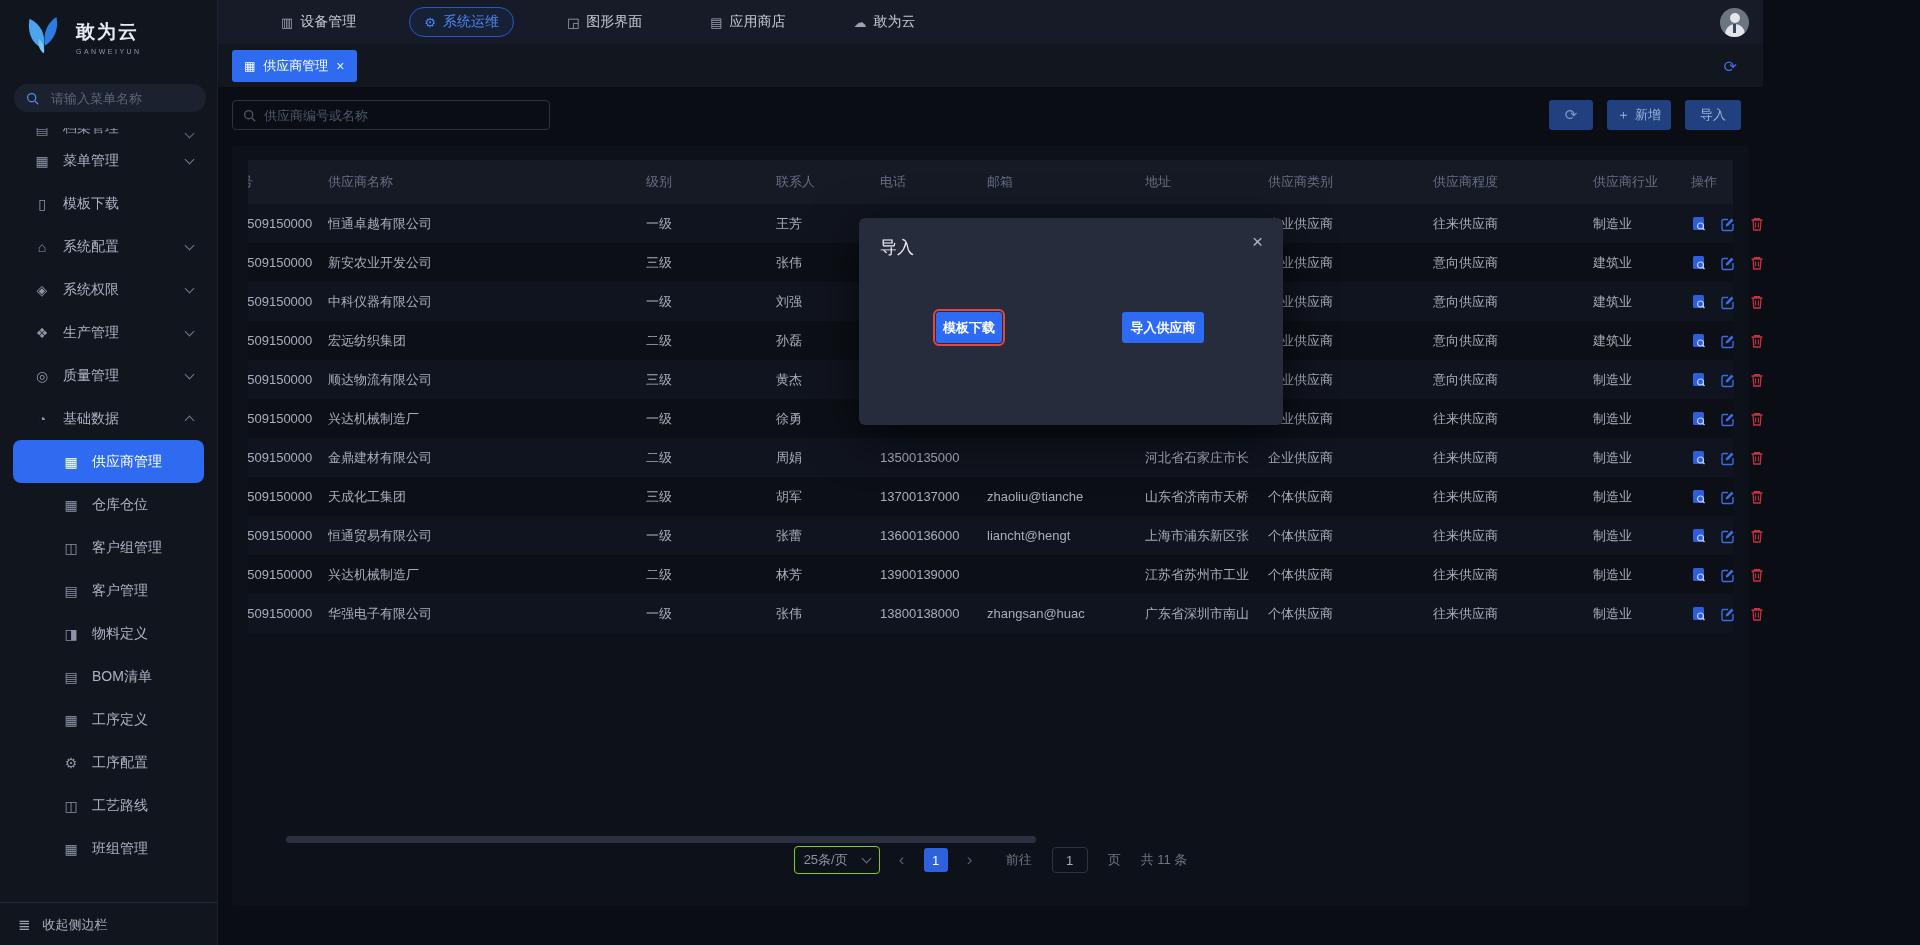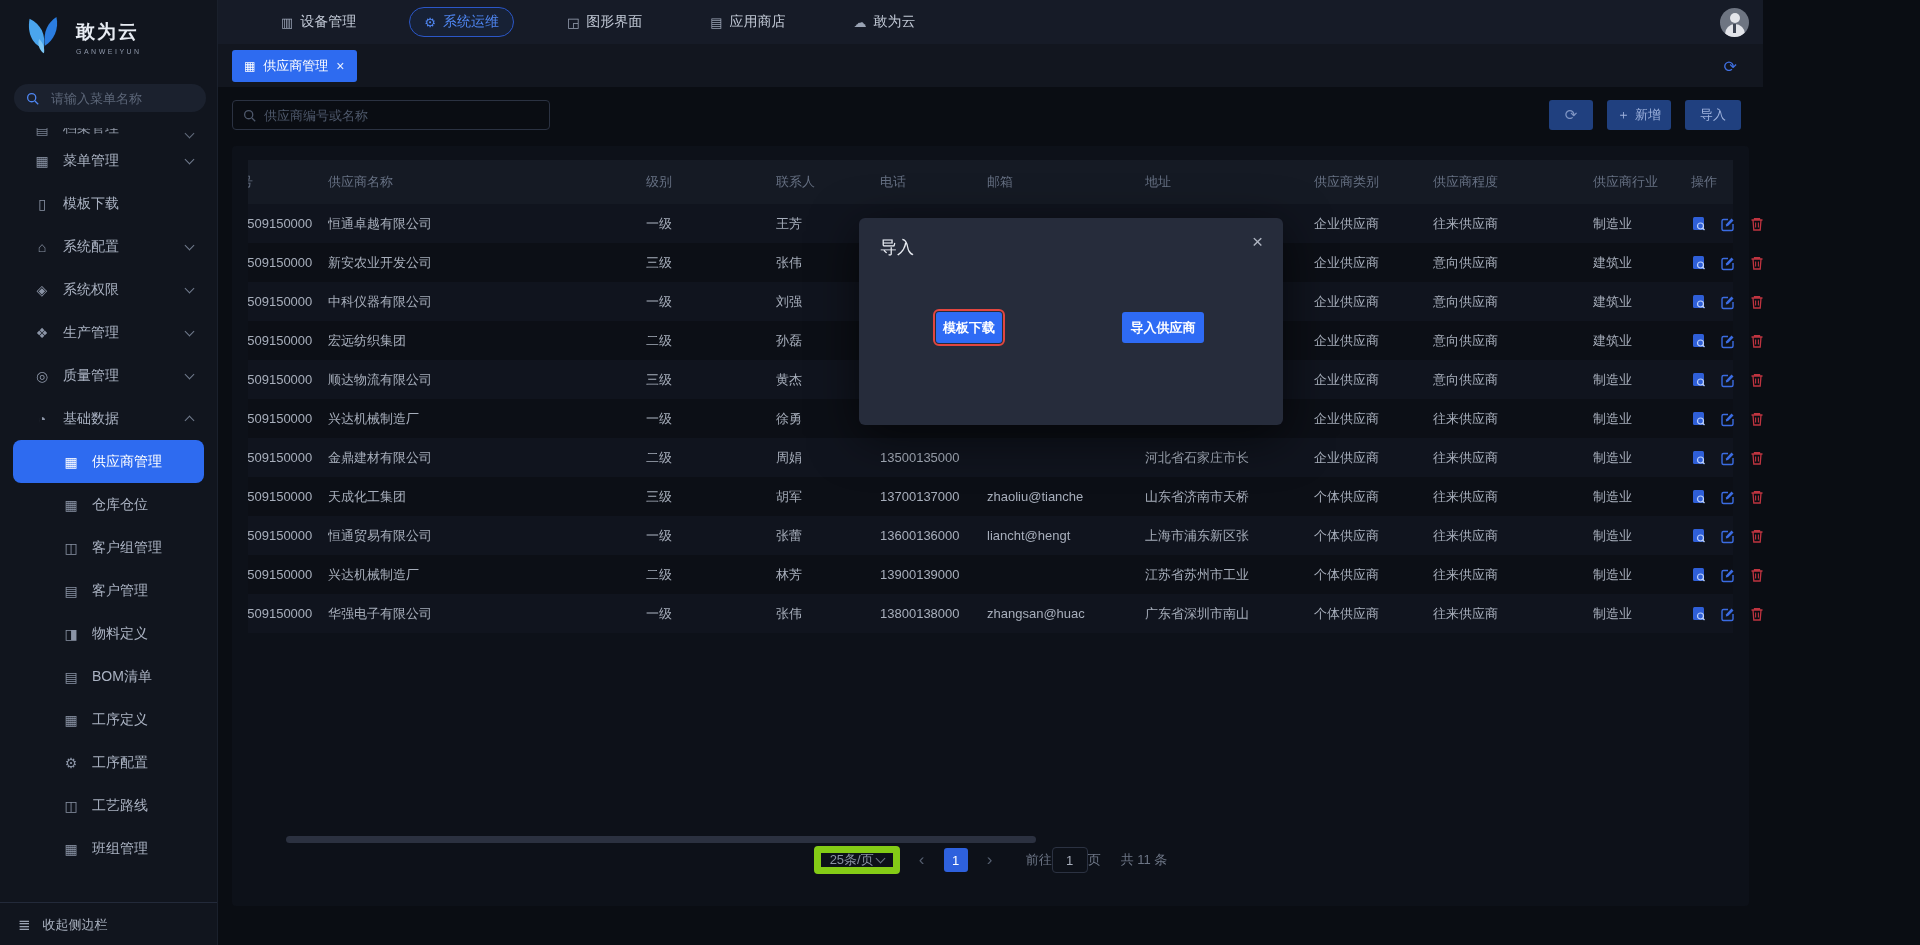--- a/index.html
+++ b/index.html
@@ -66,35 +66,35 @@
   .tbody .trow:nth-child(odd){background:#10141e;}
   .tbody .trow:nth-child(even){background:#0c0f16;}
   .cell{overflow:hidden;white-space:nowrap;padding-right:8px;flex-shrink:0;}
   .col-id{width:80px;text-indent:-8px;}
   .col-name{width:318px;font-family:Liberation Serif, serif;}
   .col-level{width:130px;}
   .col-contact{width:104px;}
   .col-phone{width:107px;}
   .col-email{width:158px;}
   .col-address{width:123px;}
-  .col-category{width:165px;text-align:center;}
+  .col-category{width:165px;}
   .col-degree{width:160px;}
   .col-industry{width:98px;}
   .col-ops{flex:1;display:flex;gap:13px;align-items:center;overflow:visible;}
   .op{width:16px;height:16px;cursor:pointer;flex-shrink:0;}
 
   .hscroll{position:absolute;left:68px;top:748px;width:750px;height:7px;border-radius:4px;background:#2b3140;cursor:pointer;}
 
   
   .pagination{position:absolute;left:0;right:0;top:758px;display:flex;align-items:center;justify-content:center;gap:10px;color:#6d7686;font-size:13px;}
-  .pg-size{width:86px;height:28px;border:7px solid #84cc16;border-radius:4px;display:flex;align-items:center;justify-content:space-between;padding:0 9px;color:#8a93a3;cursor:pointer;}
+  .pg-size{width:86px;height:28px;border:1px solid #84cc16;border-radius:4px;display:flex;align-items:center;justify-content:space-between;padding:0 9px;color:#8a93a3;cursor:pointer;}
   .pg-size .chev{position:static;border-color:#6d7686;}
   .pg-arrow{width:24px;height:24px;display:flex;align-items:center;justify-content:center;color:#555f70;font-size:17px;cursor:pointer;}
   .pg-page{width:24px;height:24px;border-radius:3px;background:#2e61dd;color:#fff;display:flex;align-items:center;justify-content:center;cursor:pointer;}
-  .pg-goto{display:flex;align-items:center;gap:0;margin-left:14px;}
+  .pg-goto{display:flex;align-items:center;gap:20px;margin-left:14px;}
   .pg-input{width:36px;height:26px;border:1px solid #2b3242;border-radius:4px;background:transparent;color:#a7aebb;text-align:center;font-size:13px;outline:none;}
   .pg-total{margin-left:10px;}
 
   
   .modal{position:absolute;left:859px;top:218px;width:424px;height:207px;background:#262c3b;border-radius:6px;box-shadow:0 12px 48px rgba(0,0,0,.6);z-index:50;}
   .modal-title{position:absolute;left:21px;top:18px;color:#e8ecf2;font-size:17px;}
   .modal-close{position:absolute;right:20px;top:14px;color:#aeb4c0;font-size:19px;cursor:pointer;line-height:1;}
   .m-btn{position:absolute;top:94px;height:31px;border:none;border-radius:3px;background:#2e6bf5;color:#fff;font-size:13px;font-weight:bold;cursor:pointer;}
   .m-btn.tpl{left:77px;width:66px;outline:2px solid #e2463f;outline-offset:1px;}
   .m-btn.imp{left:263px;width:82px;}

